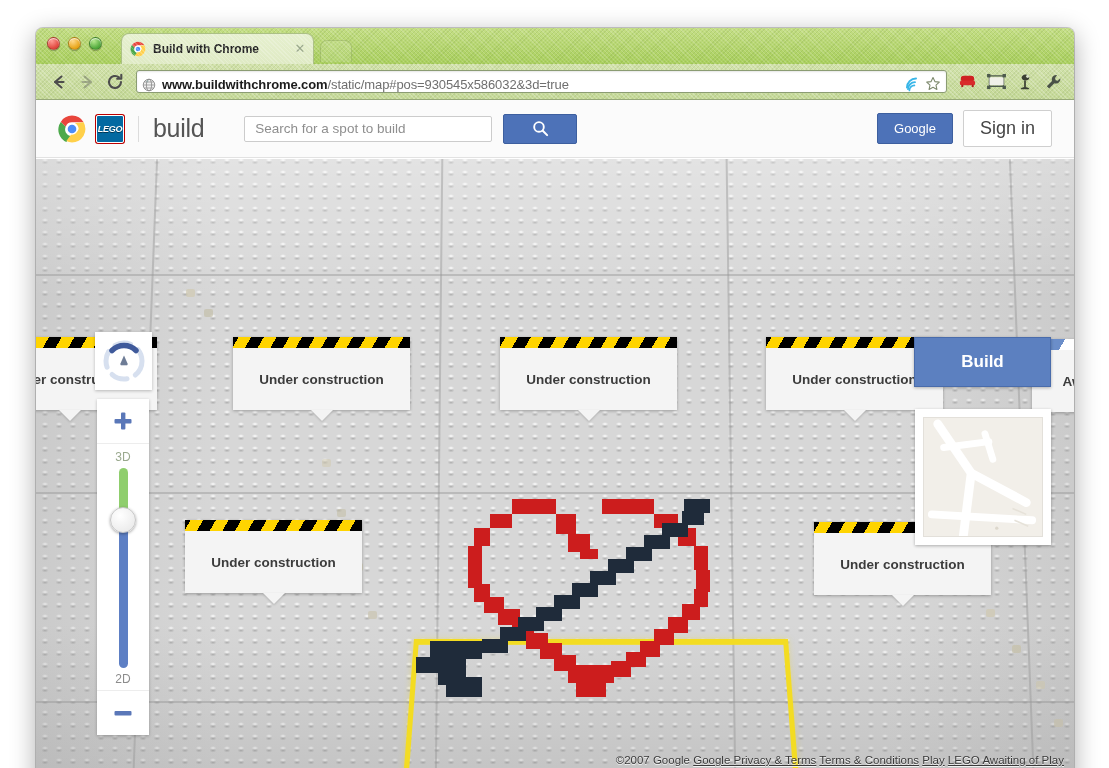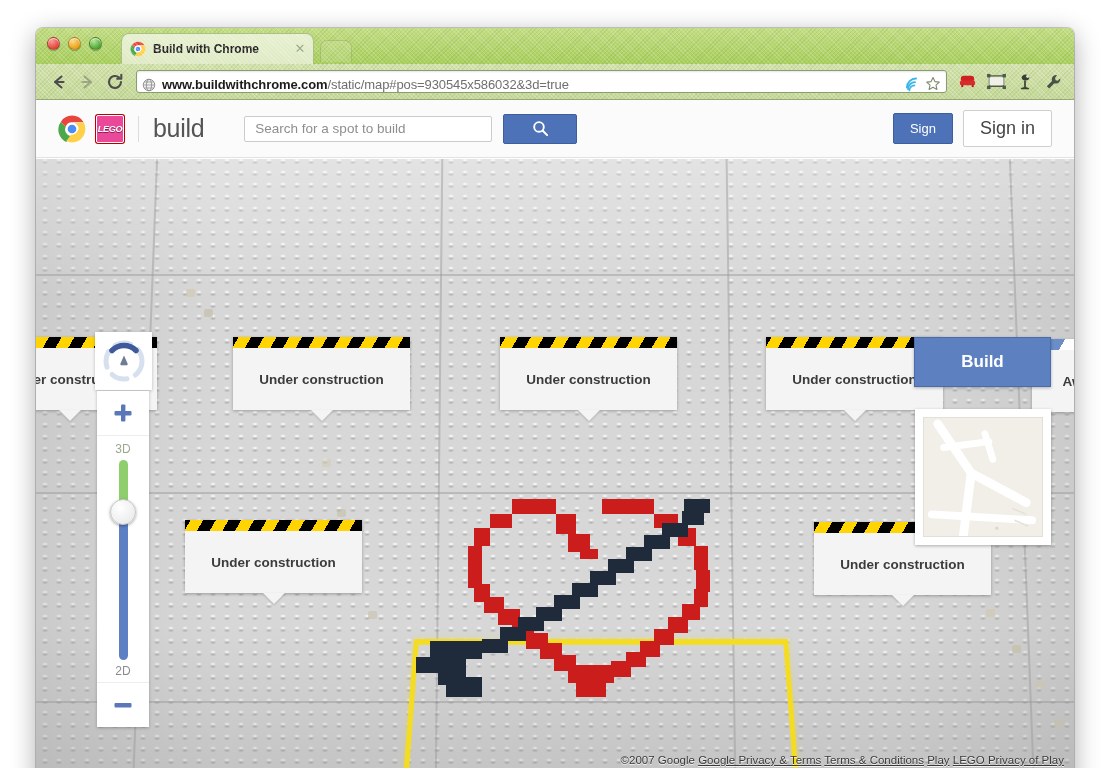--- a/index.html
+++ b/index.html
@@ -141,21 +141,21 @@
     position: relative; z-index: 30;
     height: 58px;
     background: #fbfbfb;
     border-bottom: 1px solid #e2e2e2;
     display: flex; align-items: center;
     padding: 0 22px;
   }
   .brand { display: flex; align-items: center; gap: 10px; }
   .chrome-logo { width: 28px; height: 28px; }
   .lego-logo {
-    width: 28px; height: 28px; background: #ec4899;
+    width: 28px; height: 28px; background: #0369a1;
     border-radius: 2px;
     display:flex; align-items:center; justify-content:center;
     border: 1.5px solid #fff;
     box-shadow: 0 0 0 1px #b00;
   }
   .lego-logo span {
     color: #fff; font-size: 9px; font-weight: 700; font-style: italic;
     letter-spacing: -0.3px; font-family:"Liberation Sans",sans-serif;
     text-shadow: 0 1px 0 rgba(0,0,0,.45);
   }
@@ -284,21 +284,21 @@
   
   #compass {
     position:absolute; left: 59px; top: 173px;
     width: 57px; height: 58px;
     background: #fff;
     box-shadow: 0 1px 3px rgba(0,0,0,.25);
     z-index: 20;
     display:flex; align-items:center; justify-content:center;
   }
   #zoom-panel {
-    position:absolute; left: 61px; top: 232px;
+    position:absolute; left: 61px; top: 240px;
     width: 52px; height: 336px;
     background:#fff;
     box-shadow: 0 1px 3px rgba(0,0,0,.25);
     z-index: 20;
     display:flex; flex-direction:column; align-items:center;
   }
   #zoom-in, #zoom-out {
     width:100%; height: 45px;
     display:flex; align-items:center; justify-content:center;
     cursor:pointer;
@@ -487,21 +487,21 @@
       <input id="search-input" type="text" placeholder="Search for a spot to build" style="">
 
       <div id="search-button">
         <svg width="17" height="17" viewBox="0 0 18 18">
           <circle cx="7.4" cy="7.4" r="5.1" fill="none" stroke="#fff" stroke-width="2"></circle>
           <path d="M11.4 11.4L16 16" stroke="#fff" stroke-width="2.2" stroke-linecap="round"></path>
         </svg>
       </div>
 
       <div class="header-right">
-        <button id="share-button">Sign</button>
+        <button id="share-button">Google</button>
         <button id="signin-button">Sign in</button>
       </div>
     </div>
 
     <div id="map-canvas">
       <div id="baseplate"></div>
       <div id="baseplate-shade"></div>
 
       <div class="seam v1"></div>
       <div class="seam v2"></div>
@@ -672,18 +672,18 @@
             <circle cx="74" cy="112" r="1.7" fill="#ddd8cd"></circle>
           </svg>
         </div>
       </div>
 
       <div id="map-footer">
         <span>©2007 Google</span>
         <a href="#">Google Privacy &amp; Terms</a>
         <a href="#">Terms &amp; Conditions</a>
         <a href="#">Play</a>
-        <a href="#">LEGO Privacy of Play</a>
+        <a href="#">LEGO Awaiting of Play</a>
       </div>
 
     </div>
   </div>
 </div>
 
 </body></html>

